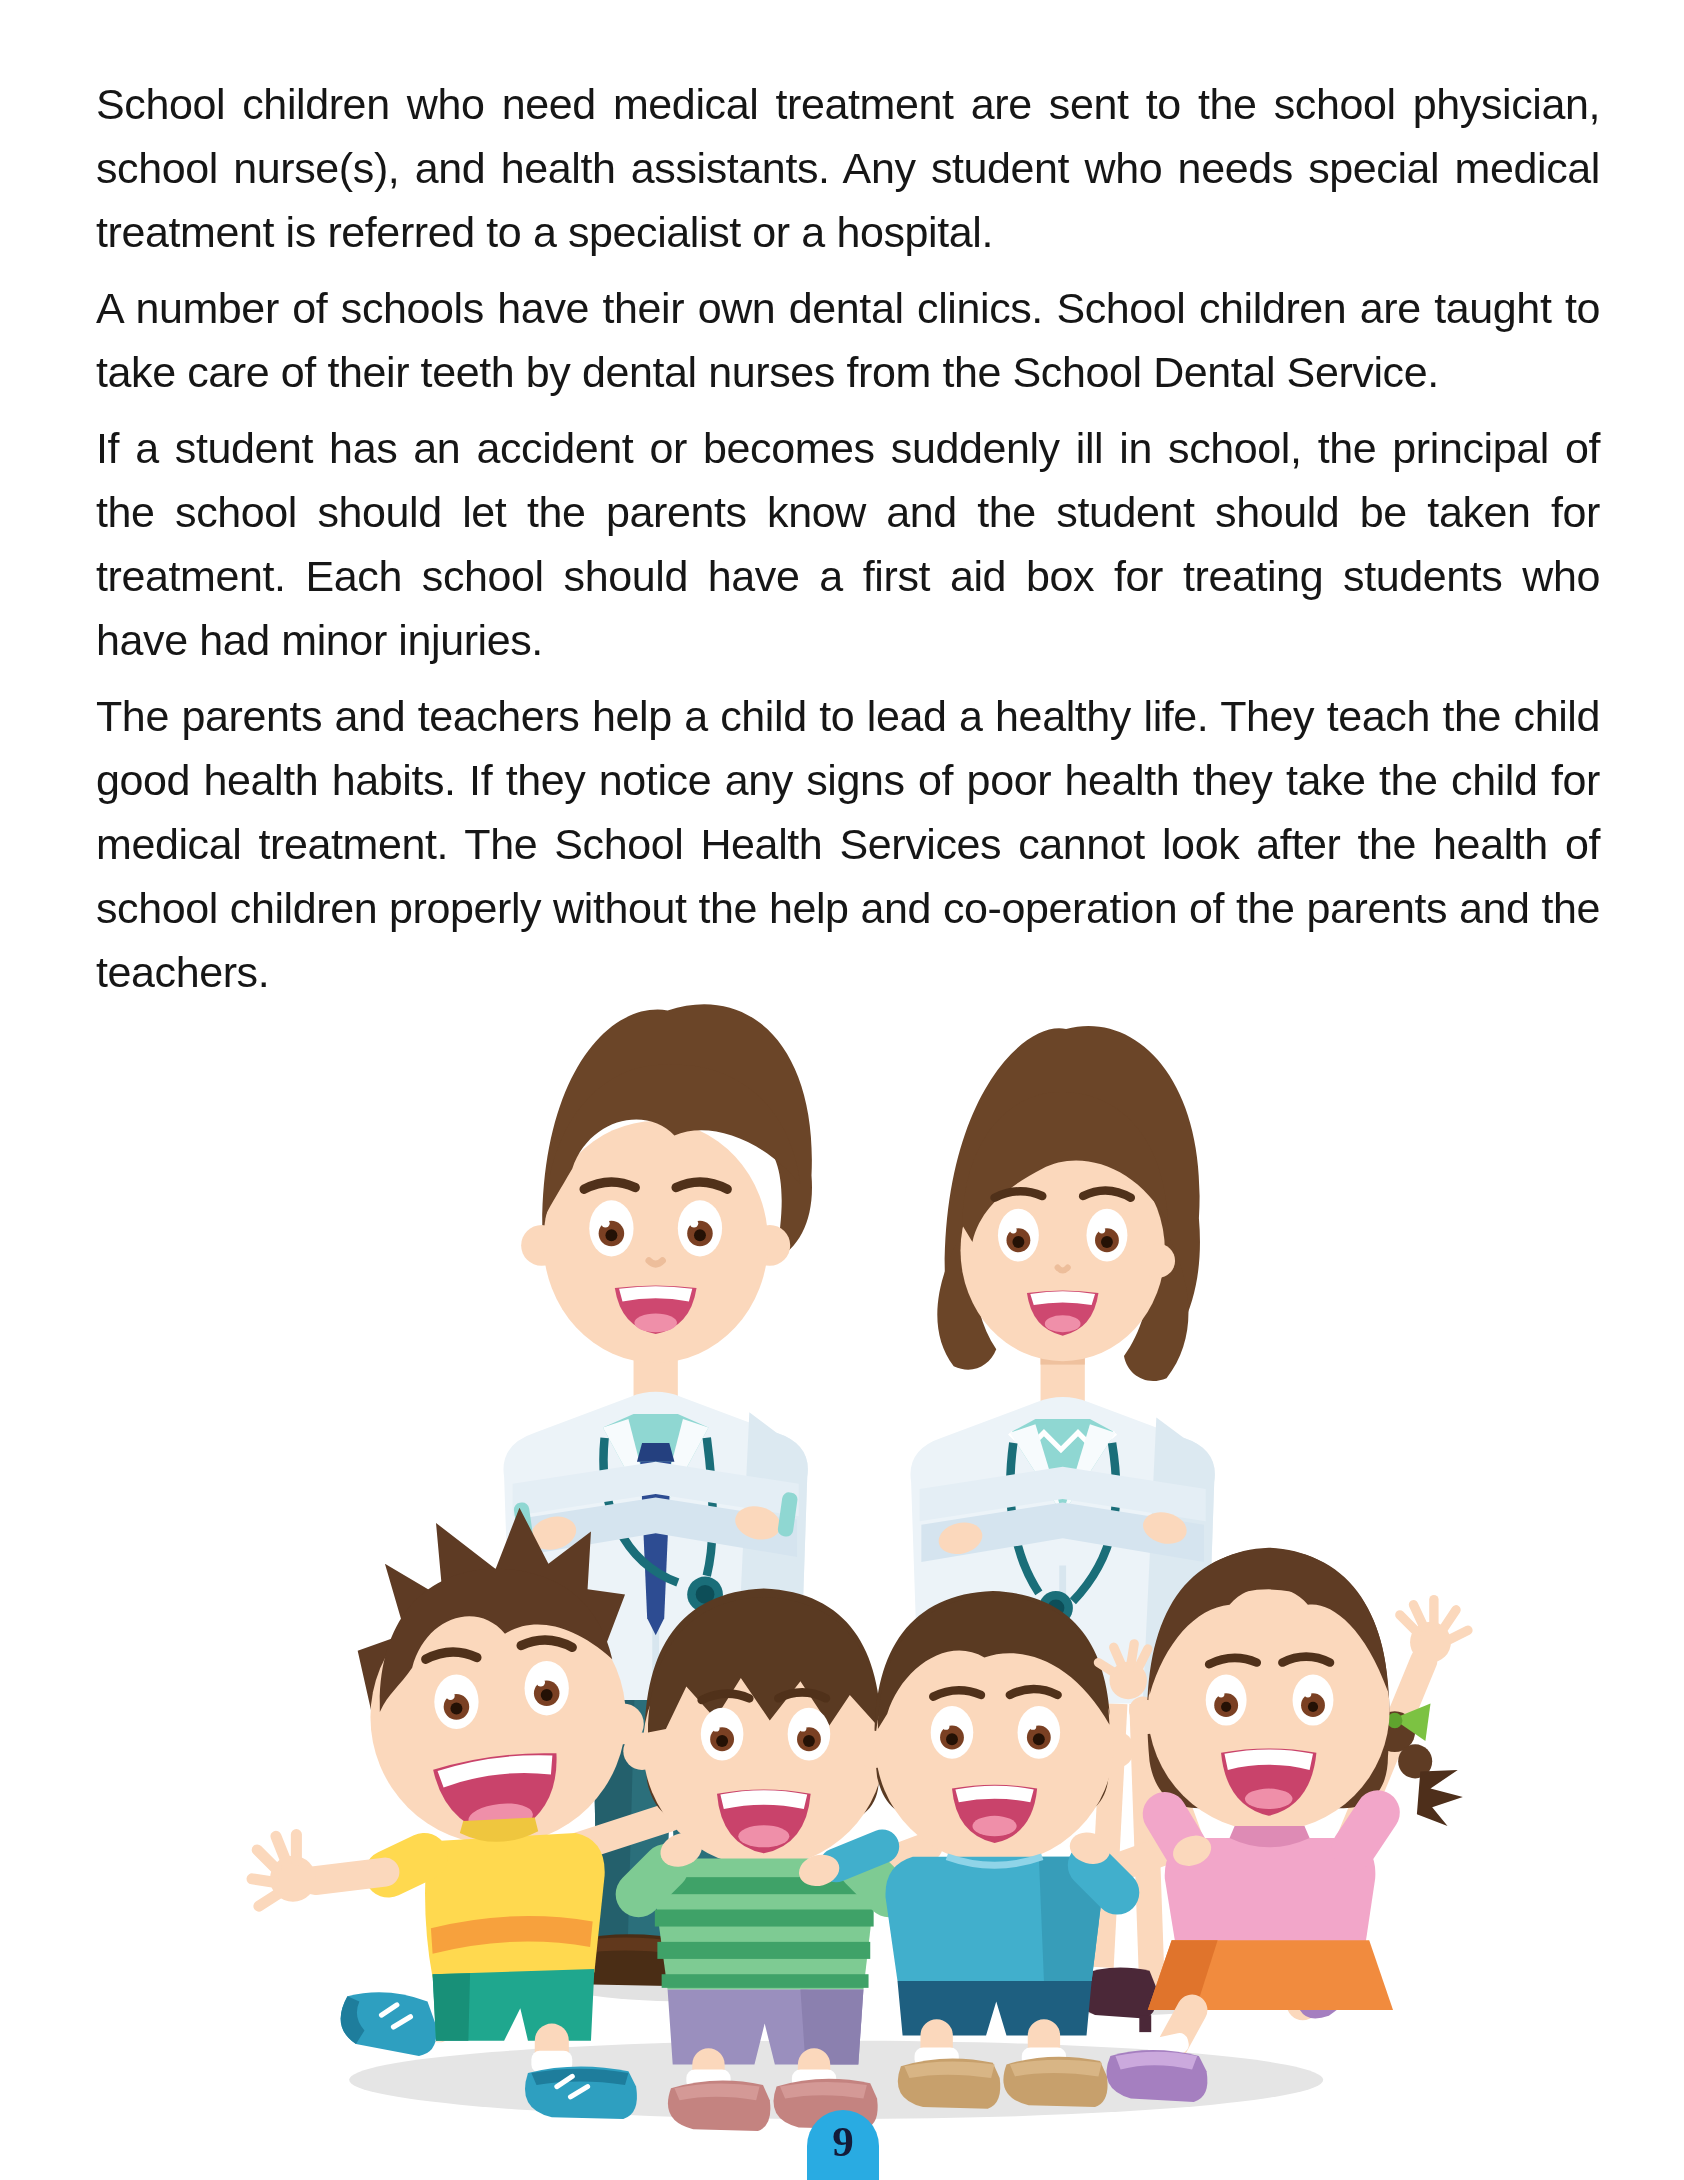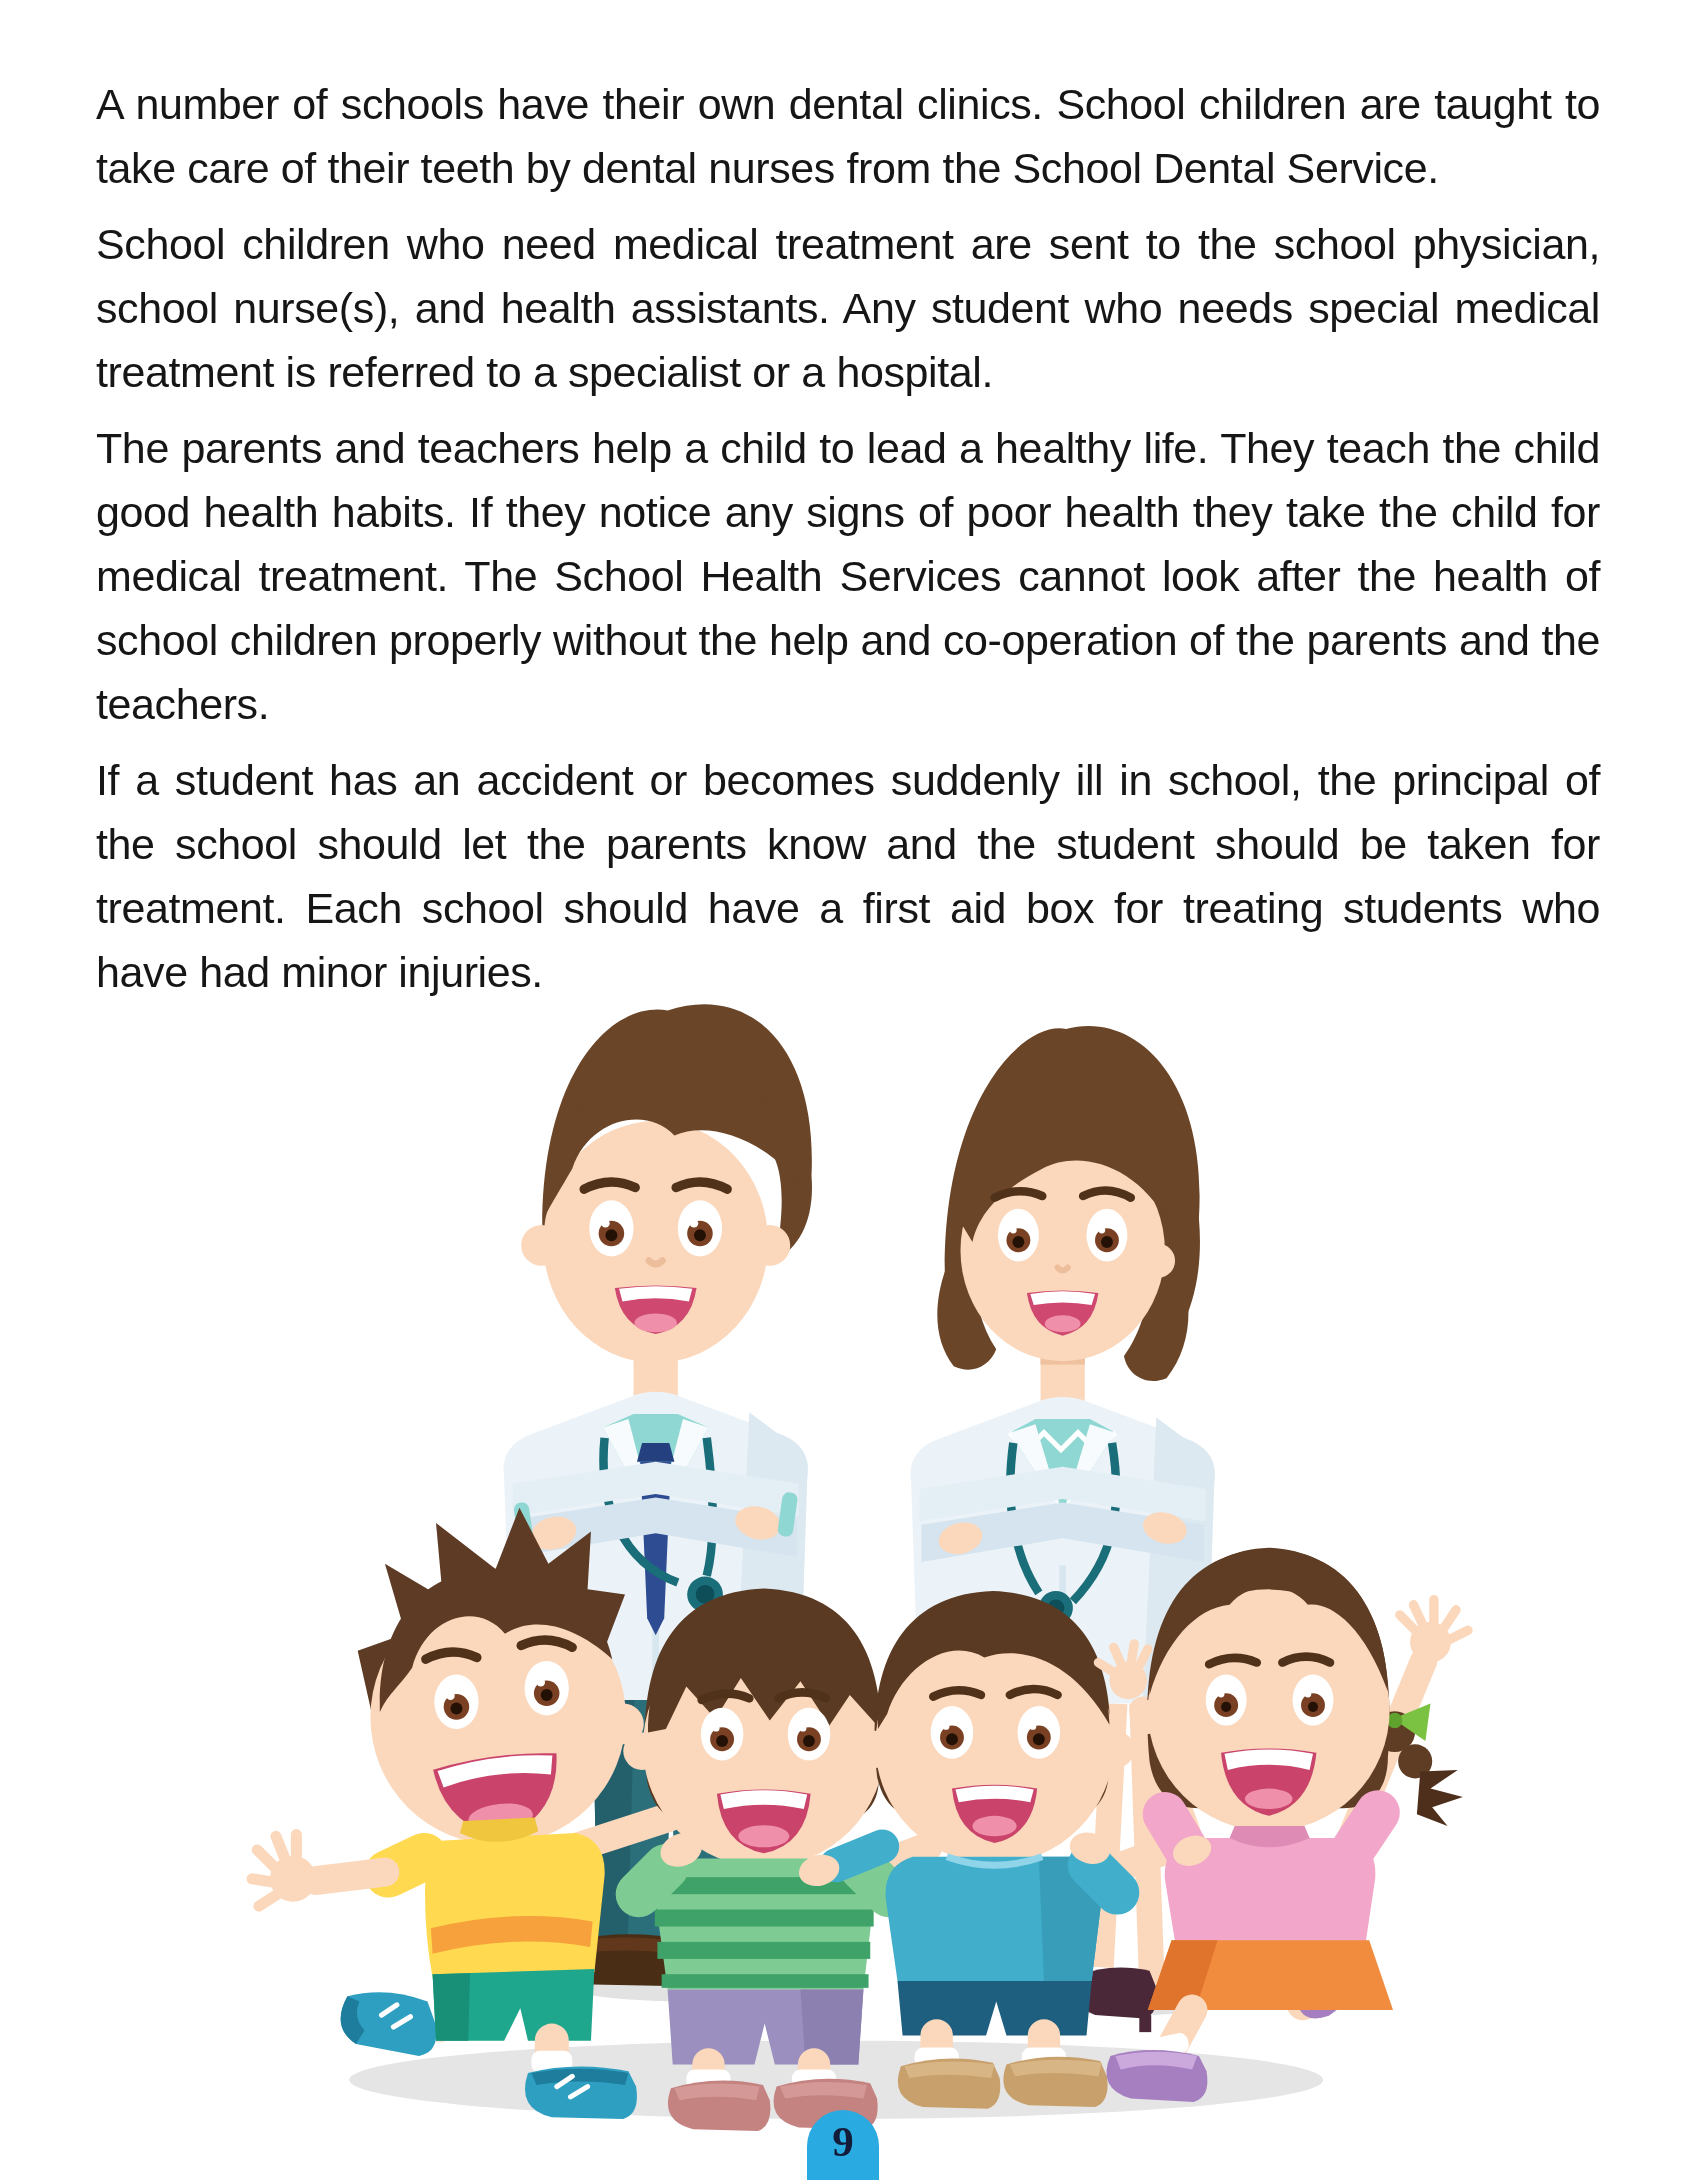--- a/index.html
+++ b/index.html
@@ -26,24 +26,24 @@
     font-family:"Liberation Serif", serif; font-weight:700;
     font-size:43px; line-height:1; color:#141B39;
   }
 </style>
 </head>
 <body>
 
 <div class="page">
 
   <div class="text-block">
+    <p>School children who need medical treatment are sent to the school physician, school nurse(s), and health assistants. Any student who needs special medical treatment is referred to a specialist or a hospital.</p>
     <p>A number of schools have their own dental clinics. School children are taught to take care of their teeth by dental nurses from the School Dental Service.</p>
-    <p>School children who need medical treatment are sent to the school physician, school nurse(s), and health assistants. Any student who needs special medical treatment is referred to a specialist or a hospital.</p>
+    <p>If a student has an accident or becomes suddenly ill in school, the principal of the school should let the parents know and the student should be taken for treatment. Each school should have a first aid box for treating students who have had minor injuries.</p>
     <p>The parents and teachers help a child to lead a healthy life. They teach the child good health habits. If they notice any signs of poor health they take the child for medical treatment. The School Health Services cannot look after the health of school children properly without the help and co-operation of the parents and the teachers.</p>
-    <p>If a student has an accident or becomes suddenly ill in school, the principal of the school should let the parents know and the student should be taken for treatment. Each school should have a first aid box for treating students who have had minor injuries.</p>
   </div>
 
   <div class="illustration">
     <svg viewBox="0 0 1500 1380">
 
       <g>
         <ellipse cx="565" cy="1192" rx="170" ry="30" fill="#E2E2E2"></ellipse>
         <ellipse cx="1090" cy="1212" rx="135" ry="26" fill="#E2E2E2"></ellipse>
       </g>
 

